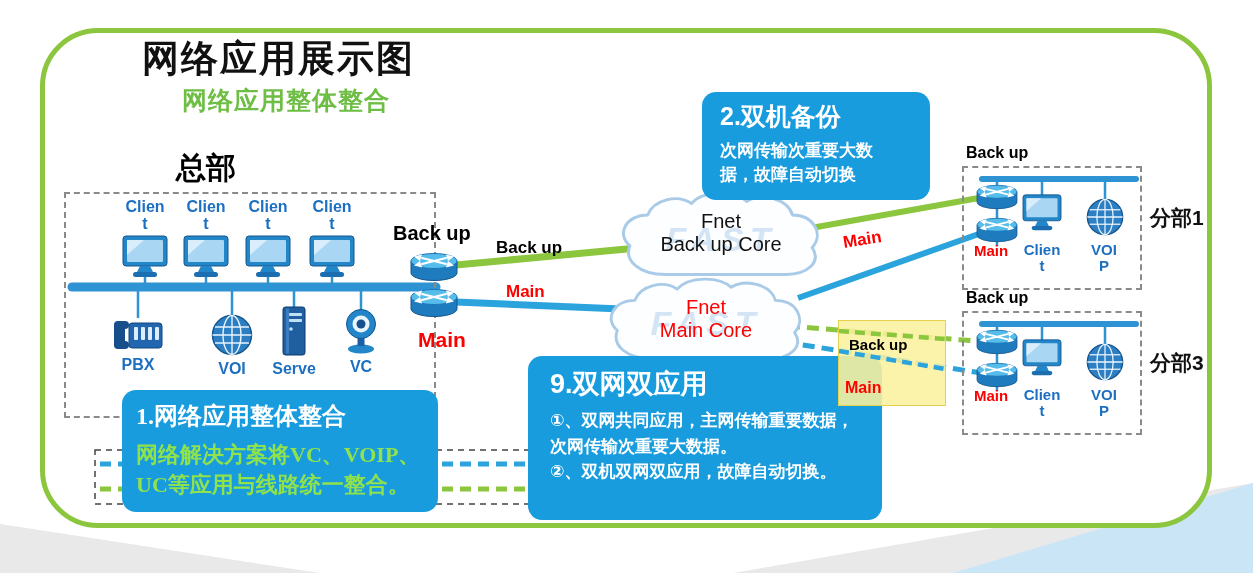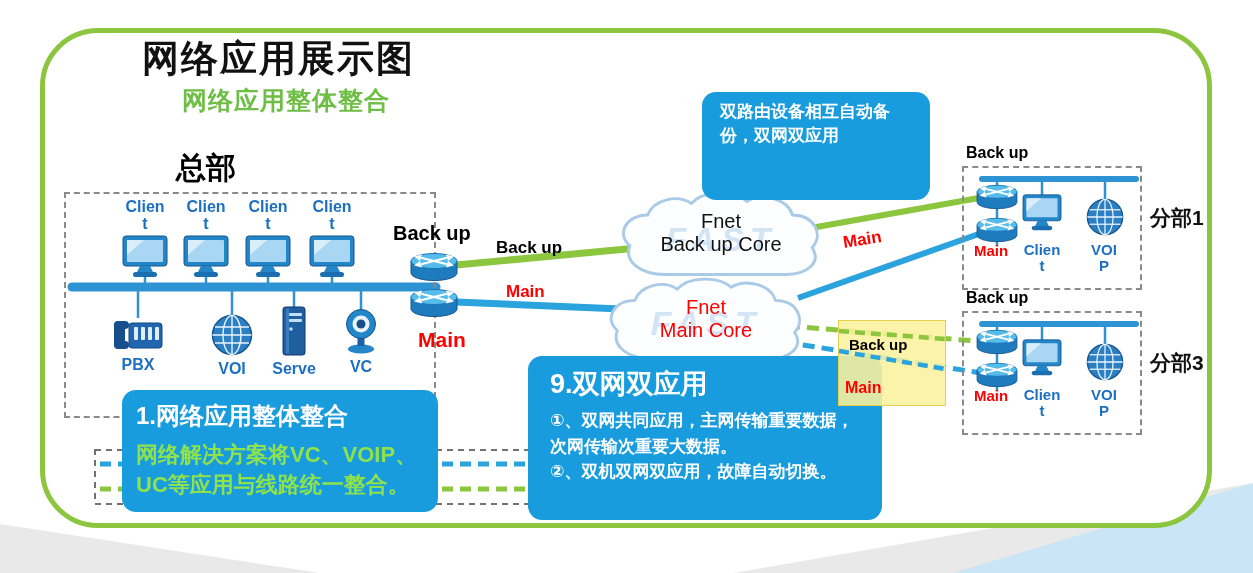--- a/index.html
+++ b/index.html
@@ -44,21 +44,21 @@
                       font-size:34px; font-style:italic; font-weight:bold; letter-spacing:6px;
                       color:#D3E5F5; }
   .cloud .cloud-text { position:absolute; left:0; right:0; top:20px; text-align:center;
                        font-weight:normal; font-size:20px; line-height:23px; }
   .cloud-main .cloud-text { color:var(--red); }
   .cloud-backup .cloud-text { color:#111; }
 
   .callout { position:absolute; background:var(--callout-blue); border-radius:14px; color:#fff; box-sizing:border-box; }
   .callout .co-title { font-weight:bold; }
   .callout .co-body { font-weight:bold; }
-  .callout1 { left:122px; top:390px; width:316px; height:122px; padding:10px 14px; }
+  .callout1 { left:122px; top:390px; width:316px; height:122px; padding:10px 14px;font-family:Liberation Serif, serif; }
   .callout1 .co-title { font-size:24px; margin-bottom:8px; }
   .callout1 .co-body { font-size:22px; line-height:1.35; color:var(--body-green); width:288px; }
   .callout2 { left:702px; top:92px; width:228px; height:108px; padding:8px 18px; }
   .callout2 .co-title { font-size:25px; margin-bottom:6px; }
   .callout2 .co-body { font-size:17px; line-height:1.4; width:178px; }
   .callout3 { left:528px; top:356px; width:354px; height:164px; padding:10px 22px; }
   .callout3 .co-title { font-size:27px; margin-bottom:6px; }
   .callout3 .co-body { font-size:17px; line-height:1.5; width:312px; }
 
   .branch { position:absolute; width:260px; height:130px; }
@@ -357,21 +357,22 @@
       <div>P</div>
     </div>
     <div class="b-item b-name">分部3</div>
   </div>
 
   <div class="callout callout1">
     <div class="co-title">1.网络应用整体整合</div>
     <div class="co-body">网络解决方案将VC、VOIP、UC等应用与线路统一整合。</div>
   </div>
   <div class="callout callout2">
-    <div class="co-body">双路由设备相互自动备份，双网双应用</div>
+    <div class="co-title">2.双机备份</div>
+    <div class="co-body">次网传输次重要大数据，故障自动切换</div>
   </div>
   <div class="callout callout3">
     <div class="co-title">9.双网双应用</div>
     <div class="co-body">①、双网共同应用，主网传输重要数据，次网传输次重要大数据。</div>
     <div class="co-body">②、双机双网双应用，故障自动切换。</div>
   </div>
 
   <div class="yellow-box">
     <svg width="106" height="84" style="position:absolute;left:0;top:0;">
       <line x1="0" y1="10" x2="106" y2="18" stroke="var(--line-green)" stroke-width="4.5" stroke-dasharray="10,6"></line>

